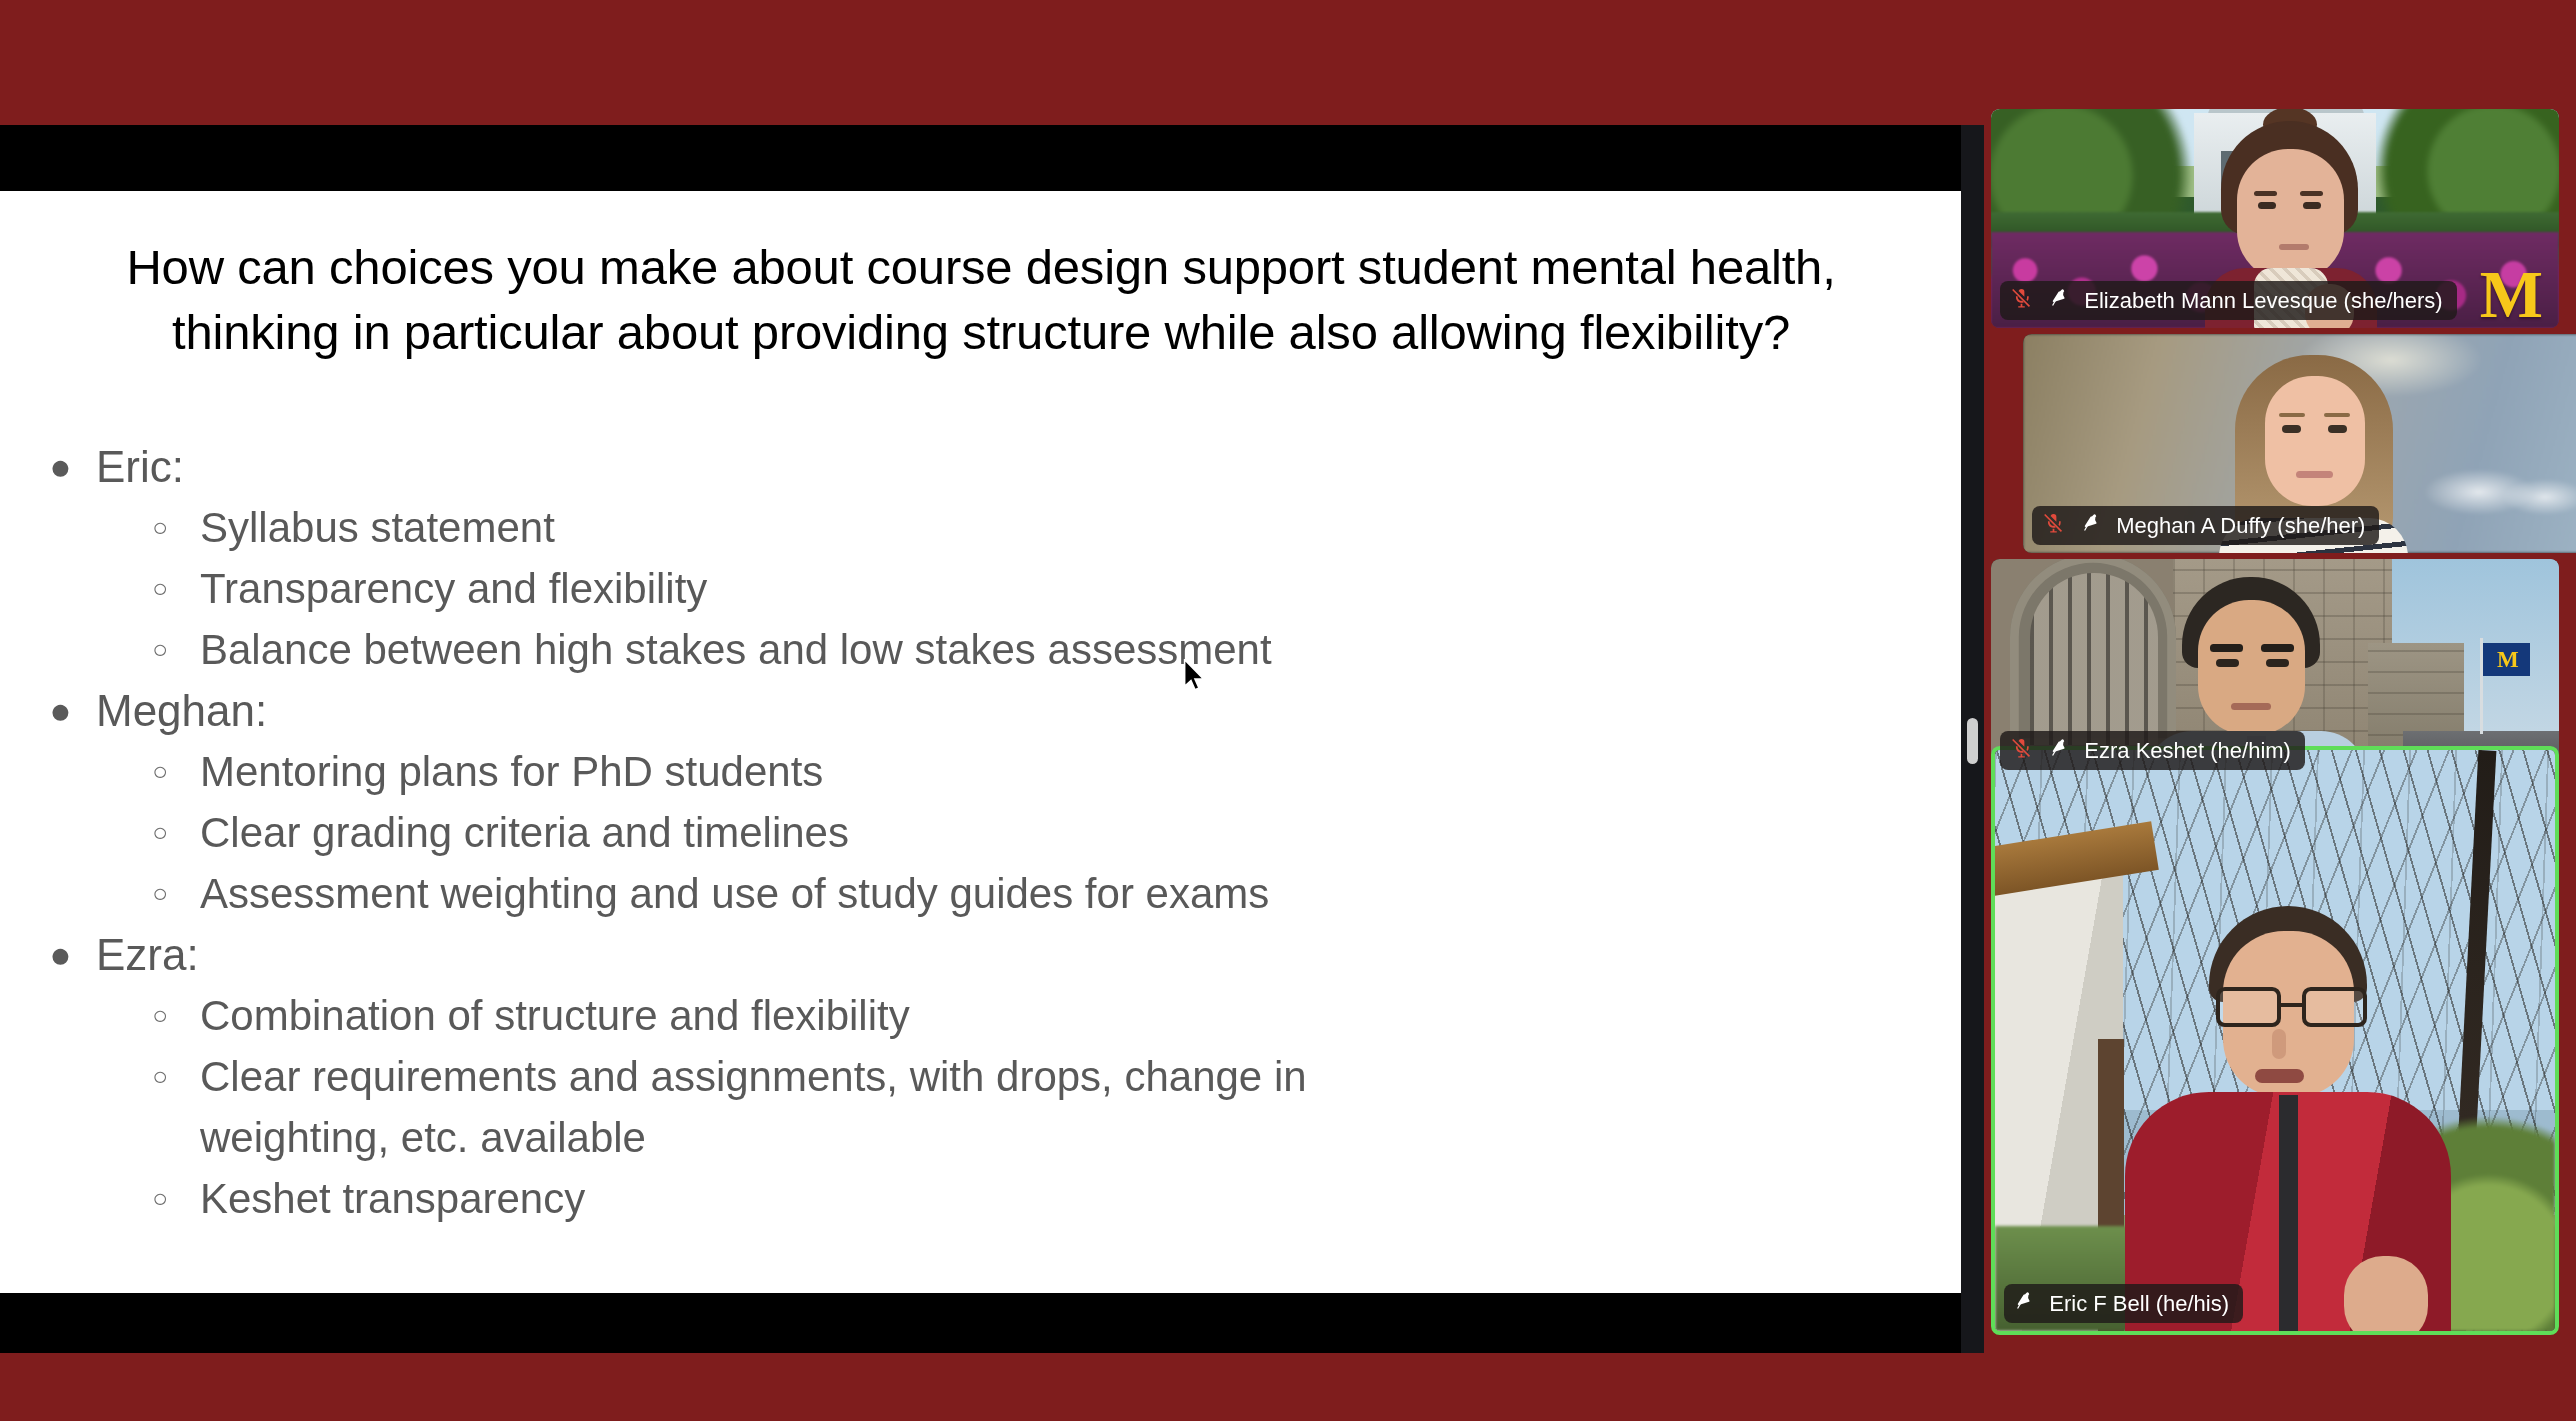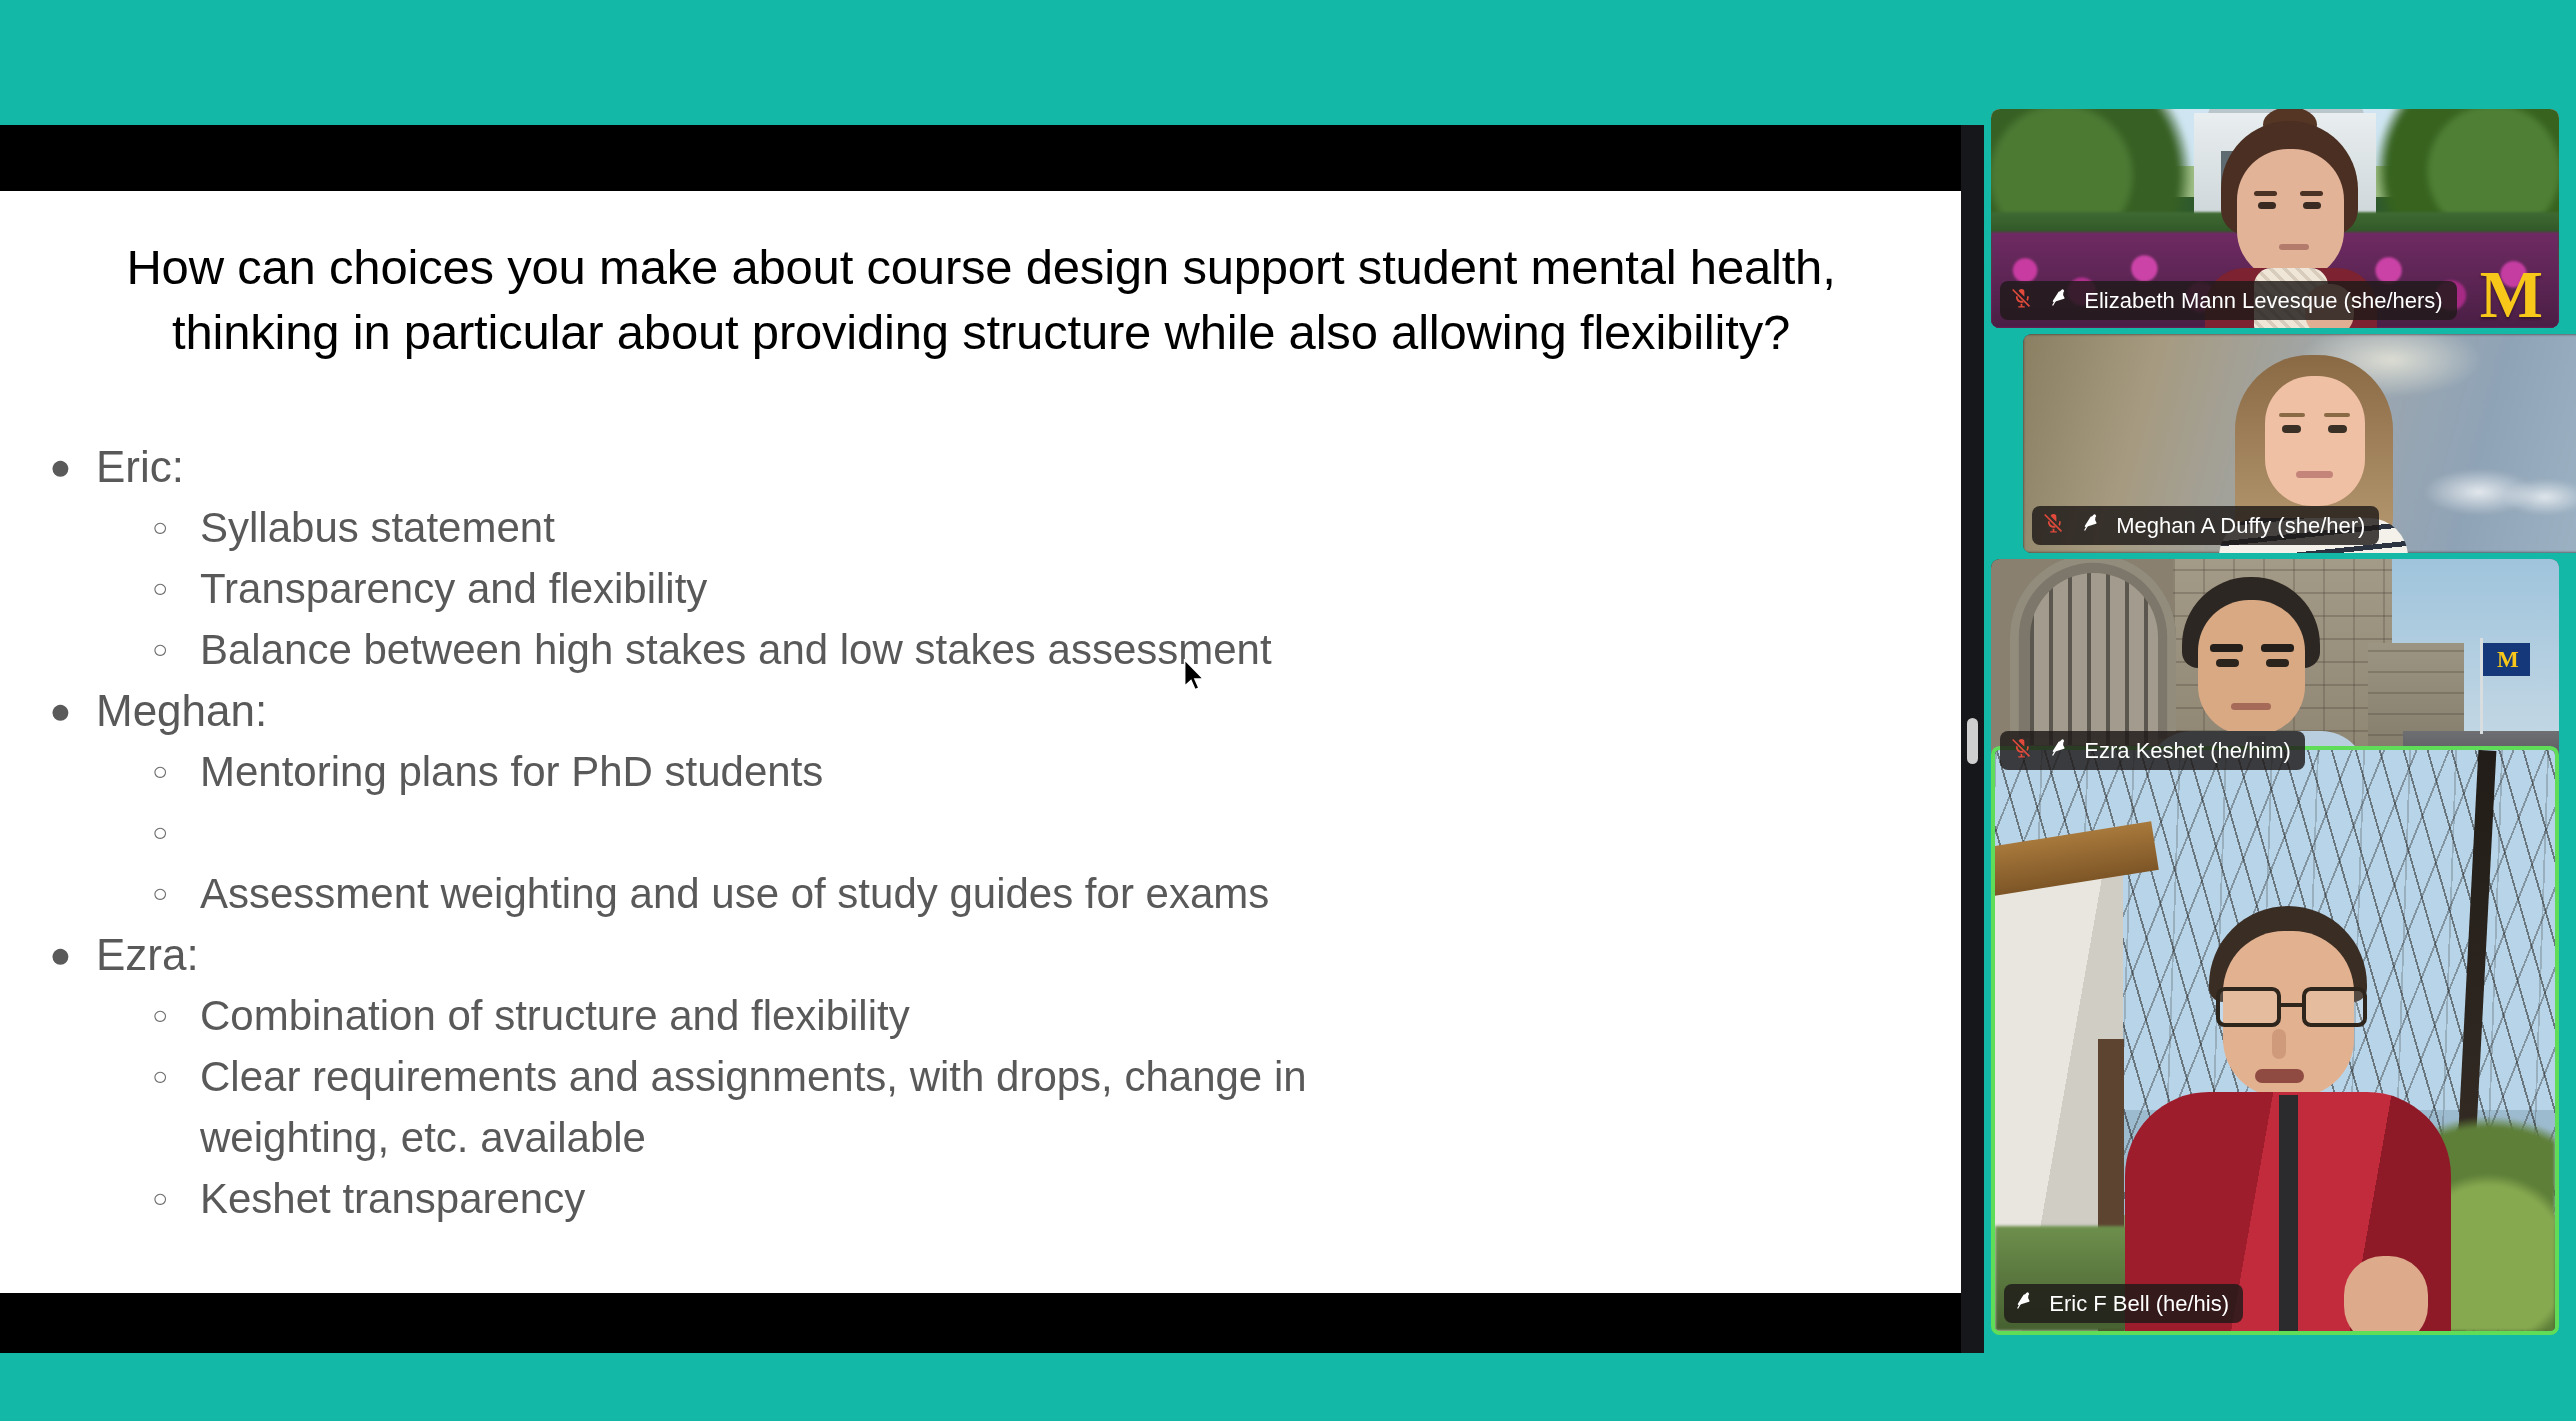--- a/index.html
+++ b/index.html
@@ -5,21 +5,21 @@
   * { margin:0; padding:0; box-sizing:border-box; }
   html,body {
     width:2576px; height:1421px;
     background:#1a1b1f; overflow:hidden;
     font-family:"Liberation Sans", sans-serif;
   }
 
   
   #stage {
     position:relative; width:2576px; height:1421px;
-    background:#14b8a6;
+    background:#7f1d1d;
   }
 
   
   #share-region {
     position:absolute; left:0; top:125px;
     width:1961px; height:1228px;
     background:#000;
     overflow:hidden;
   }
   #slide {
@@ -450,20 +450,21 @@
           <div class="lvl1-row">
             <div class="lvl1-bullet">●</div>
             <div class="lvl1-text">Meghan:</div>
           </div>
           <div class="lvl2-row">
             <div class="lvl2-bullet">○</div>
             <div class="lvl2-text">Mentoring plans for PhD students</div>
           </div>
           <div class="lvl2-row">
             <div class="lvl2-bullet">○</div>
+            <div class="lvl2-text">Clear grading criteria and timelines</div>
           </div>
           <div class="lvl2-row">
             <div class="lvl2-bullet">○</div>
             <div class="lvl2-text">Assessment weighting and use of study guides for exams</div>
           </div>
 
           <div class="lvl1-row">
             <div class="lvl1-bullet">●</div>
             <div class="lvl1-text">Ezra:</div>
           </div>

